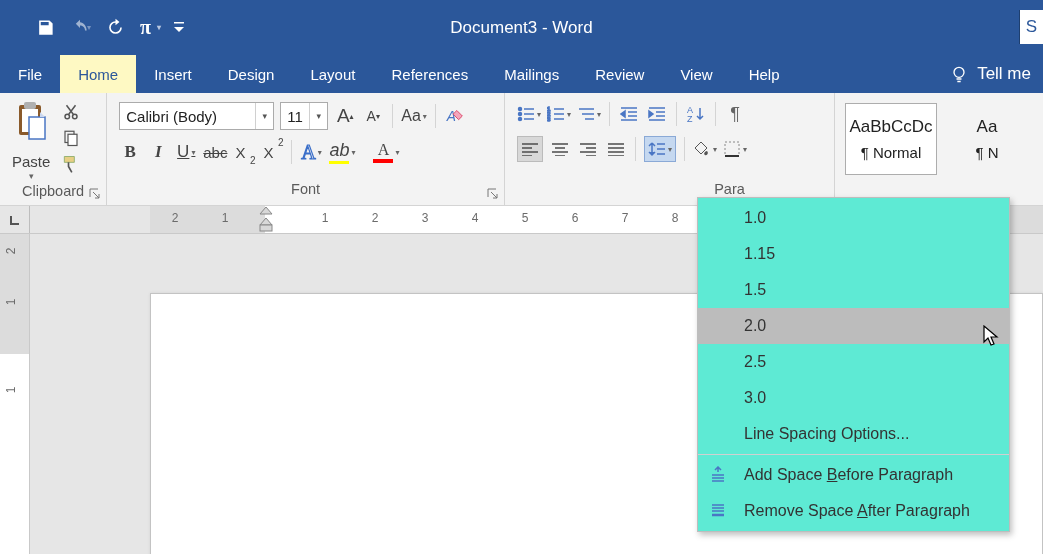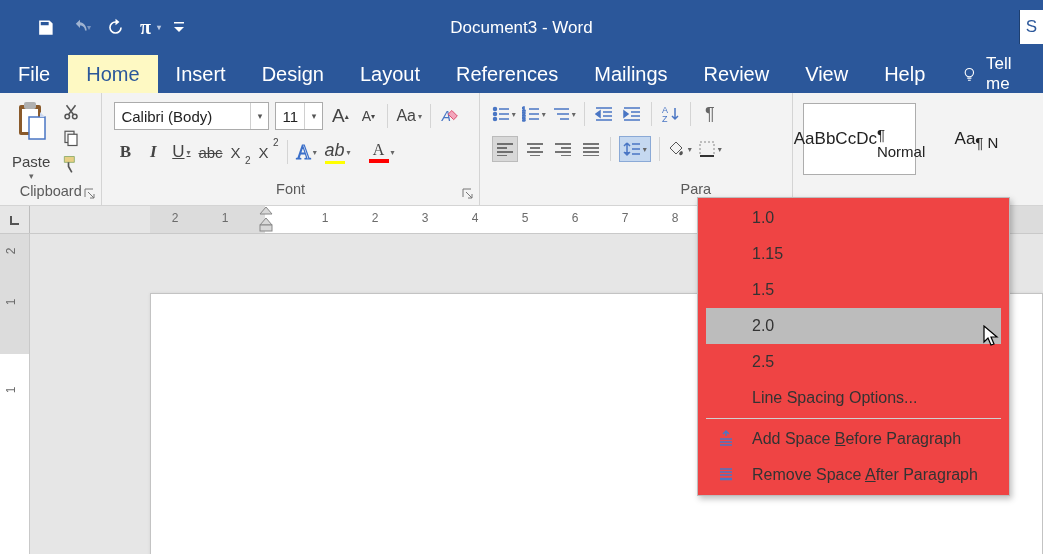--- a/index.html
+++ b/index.html
@@ -10,21 +10,21 @@
 .qat { display: flex; align-items: center; gap: 0; padding-left: 28px; }
 .qat-item { width: 35px; height: 36px; display: flex; align-items: center; justify-content: center; color: #fff; }
 .qat-item.pi { font-family: "Times New Roman", serif; font-size: 20px; font-weight: bold; }
 .qat-item svg { fill: #fff; }
 .qat-caret { font-size: 8px; color: #b8c7e0; margin-left: -3px; }
 .title-center { position: absolute; left: 50%; transform: translateX(-50%); font-size: 17px; color: #fff; }
 .search-btn { position: absolute; right: 0; top: 10px; height: 34px; background: #fff; width: 24px; display: flex; align-items: center; justify-content: center; color: #2b579a; font-size: 17px; border-left: 1px solid #1e3f6f;}
 
 
 .tabs { height: 38px; background: #2b579a; display: flex; align-items: stretch; }
-.tab { padding: 0 18px; display: flex; align-items: center; color: #fff; font-size: 20px; cursor: pointer; }
+.tab { padding: 0 18px; display: flex; align-items: center; color: #fff; font-size: 15px; cursor: pointer; }
 .tab.active { background: #fef9c3; color: #2b579a; }
 .tellme { display: flex; align-items: center; gap: 8px; padding: 0 12px 0 18px; color: #fff; font-size: 17px; }
 .bulb { width: 20px; height: 20px; }
 
 
 .ribbon { height: 113px; background: #f3f3f3; border-bottom: 1px solid #d4d4d4; display: flex; position: relative; }
 .group { border-right: 1px solid #d4d4d4; padding: 6px 8px 4px 8px; display: flex; flex-direction: column; justify-content: space-between; height: 100%; position: relative;}
 .group-body { display: flex; align-items: flex-start; flex: 1; }
 .group-label { font-size: 14.5px; color: #5a5a5a; text-align: center; padding: 2px 0 4px 0; position: relative; }
 .dlg-launcher { position: absolute; right: 4px; bottom: 4px; width: 14px; height: 14px;}
@@ -58,21 +58,21 @@
 .b-sup::after{content:"2"; font-size:10px; position:absolute; right:0; top:-3px;}
 .clear-fmt { position: relative; }
 .ic-btn svg { display: block; }
 
 
 .para-rows { display: flex; flex-direction: column; gap: 10px; padding: 3px 4px; }
 
 .ls-btn { background: #c5d8f0; border: 1px solid #8aa9d6; height: 26px; padding: 0 3px; display: flex; align-items: center; }
 
 
-.style-card { border: 1px solid #adadad; background: #fff; width: 113px; height: 72px; display:flex; flex-direction:row; align-items:center; justify-content:center; margin: 2px;}
+.style-card { border: 1px solid #adadad; background: #fff; width: 92px; height: 72px; display:flex; flex-direction:column; align-items:center; justify-content:center; margin: 2px;}
 .style-preview { font-size: 17px; color: #222; }
 .style-label { font-size: 15px; color: #222; margin-top: 7px;}
 .style-card.plain { border: 1px solid transparent; background: transparent; }
 
 
 .ruler-row { height: 28px; background: #e6e6e6; border-bottom: 1px solid #c9c9c9; display:flex; align-items:center;}
 .ruler-corner { width: 30px; height: 100%; background:#e6e6e6; border-right:1px solid #bdbdbd; display:flex; align-items:center; justify-content:center; }
 .h-ruler { position: relative; height: 100%; flex: 1; background:#fff; display:flex; align-items:center; overflow:hidden;}
 .h-ruler .shade-left{position:absolute; left:0; top:0; bottom:0; width:115px; background:#dcdcdc;}
 .h-ruler .shade-right{position:absolute; right:0; top:0; bottom:0; left:556px; background:#dcdcdc;}
@@ -82,21 +82,21 @@
 
 .docarea { position:absolute; left:0; right:0; top:234px; bottom:0; background:#e6e6e6; display:flex; }
 .v-ruler { width: 30px; background:#fff; border-right:1px solid #c9c9c9; position:relative;}
 .v-ruler .shade-top{position:absolute;left:0;right:0;top:0;height:120px;background:#dcdcdc;}
 .v-ruler .vnums{position:absolute;left:8px;top:10px;font-size:12px;color:#6b6b6b;display:flex;flex-direction:column;gap:37px; transform: rotate(0);}
 .v-ruler .vnums span{transform: rotate(-90deg); display:block;}
 .doc-scroll{flex:1; position:relative; }
 .page { position:absolute; left:120px; top:59px; right:0; height:500px; background:#fff; border:1px solid #c3c3c3; box-shadow: 0 0 3px rgba(0,0,0,0.08);}
 
 
-.menu { position: absolute; left: 697px; top: 197px; width: 313px; background: #ef4444; border:1px solid #bdbdbd; box-shadow: 2px 3px 6px rgba(0,0,0,0.25); z-index: 50; padding: 2px 8px;}
+.menu { position: absolute; left: 697px; top: 197px; width: 313px; background: #5eead4; border:1px solid #bdbdbd; box-shadow: 2px 3px 6px rgba(0,0,0,0.25); z-index: 50; padding: 2px 0;}
 .menu-item { height: 36px; display: flex; align-items:center; font-size: 16px; color:#333; cursor:pointer; }
 .menu-item .mi-icon { width: 40px; display:flex; align-items:center; justify-content:center;}
 .menu-item .mi-label { padding-left: 6px; }
 .menu-item.hover { background: #bcbcbc; }
 .menu-sep { height:1px; background:#d0d0d0; margin: 2px 0; }
 .menu .underline{ text-decoration: underline; }
 
 .cursor-arrow { position:absolute; left: 983px; top: 325px; z-index:60; }
 </style>
 </head>
@@ -476,20 +476,24 @@
   <div class="menu-item hover">
       <span class="mi-icon"></span>
       <span class="mi-label">2.0</span>
     </div>
   <div class="menu-item">
       <span class="mi-icon"></span>
       <span class="mi-label">2.5</span>
     </div>
   <div class="menu-item">
       <span class="mi-icon"></span>
+      <span class="mi-label">3.0</span>
+    </div>
+  <div class="menu-item">
+      <span class="mi-icon"></span>
       <span class="mi-label">Line Spacing Options...</span>
     </div>
   <div class="menu-sep"></div>
   <div class="menu-item">
     <span class="mi-icon">
         <svg width="18" height="18" viewBox="0 0 18 18" stroke="#4a76c4" stroke-width="1.5" fill="#4a76c4">
           <path d="M9 1v5M6 4l3-3 3 3" fill="none"></path>
           <line x1="3" y1="9" x2="15" y2="9"></line>
           <line x1="3" y1="12" x2="15" y2="12"></line>
           <line x1="3" y1="15" x2="15" y2="15"></line>

